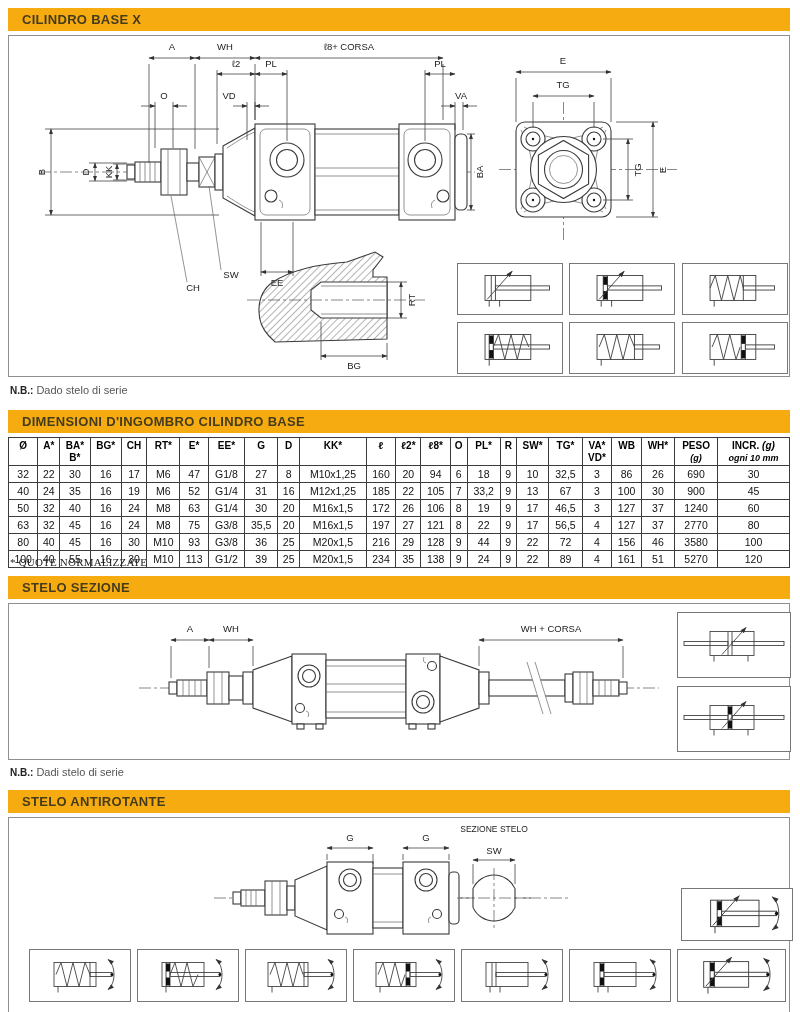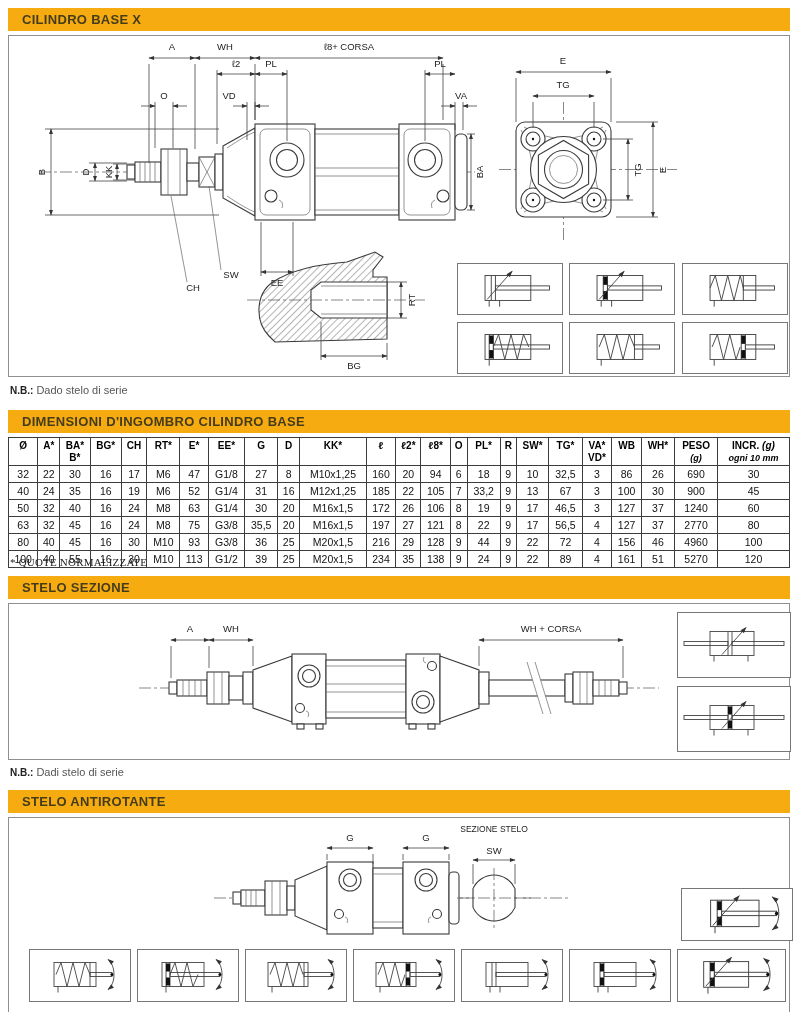--- a/index.html
+++ b/index.html
@@ -492,21 +492,21 @@
         <td>29</td>
         <td>128</td>
         <td>9</td>
         <td>44</td>
         <td>9</td>
         <td>22</td>
         <td>72</td>
         <td>4</td>
         <td>156</td>
         <td>46</td>
-        <td>4960</td>
+        <td>3580</td>
         <td>100</td>
       </tr>
       <tr>
         <td>100</td>
         <td>40</td>
         <td>55</td>
         <td>16</td>
         <td>30</td>
         <td>M10</td>
         <td>113</td>

